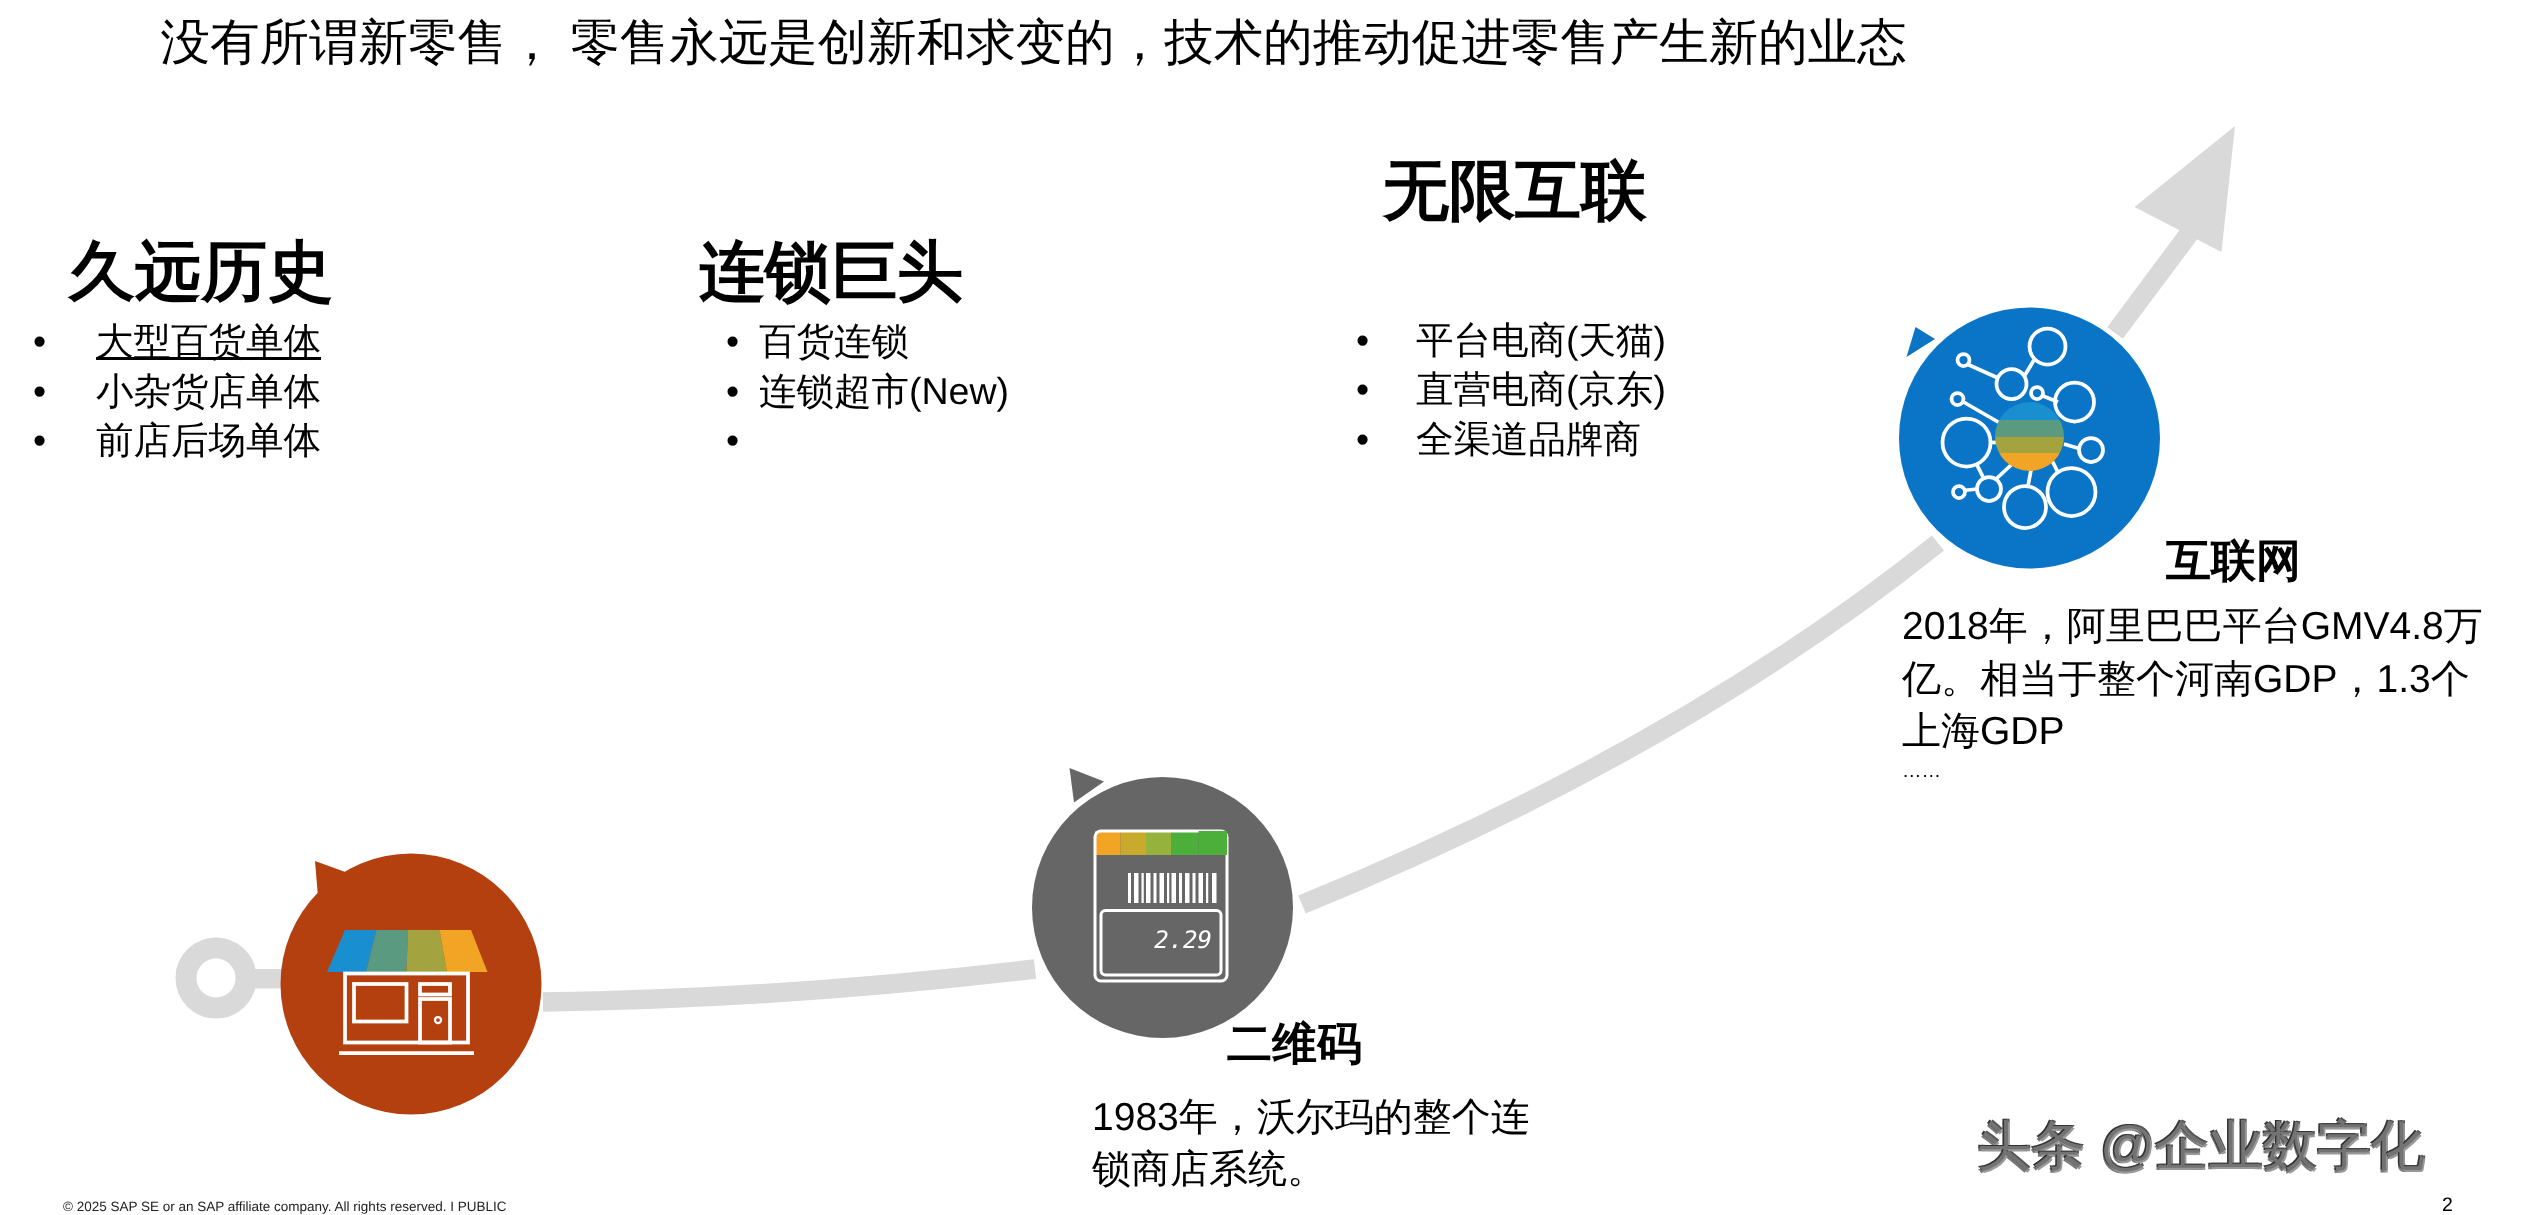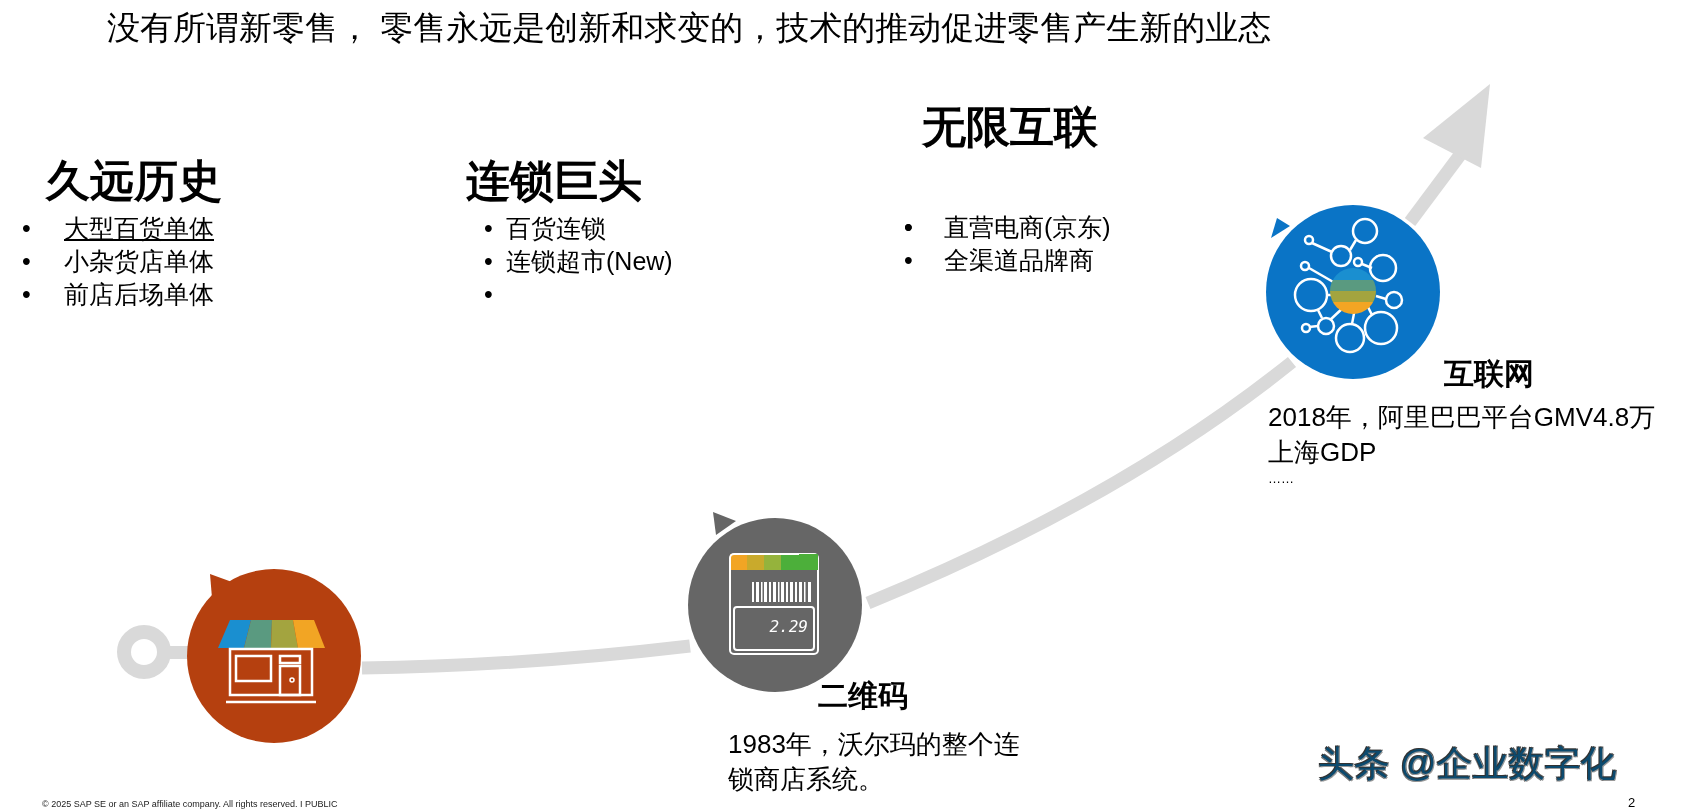--- a/index.html
+++ b/index.html
@@ -11,21 +11,21 @@
     .abs { position:absolute; }
     .slide-title { left:107px; top:6px; font-size:33px; white-space:nowrap; letter-spacing:0px; }
     .era-title { font-size:44px; font-weight:bold; white-space:nowrap; }
     .bullets { list-style:none; margin:0; padding:0; font-size:25px; line-height:33px; }
     .bullets li { position:relative; white-space:nowrap; }
     .bullets li .dot { position:absolute; top:0; }
     .milestone-title { font-size:30px; font-weight:bold; white-space:nowrap; }
     .milestone-desc { font-size:26px; line-height:35px; }
     .footer { left:42px; top:799px; font-size:9px; white-space:nowrap; color:#222; }
     .page-num { left:1628px; top:795px; font-size:13px; }
-    .watermark { left:1318px; top:740px; font-size:36px; color:#0c4a6e; white-space:nowrap;
+    .watermark { left:1318px; top:740px; font-size:36px; color:#737373; white-space:nowrap;
       text-shadow:-1px -1px 0 #333, 1px 1px 0 #999, 1px -1px 0 #555, -1px 1px 0 #777; }
     svg.diagram { position:absolute; left:0; top:0; }
   </style>
 </head>
 <body>
 
 <div class="abs slide-title">没有所谓新零售， 零售永远是创新和求变的，技术的推动促进零售产生新的业态</div>
 
 <svg class="diagram" width="1690" height="810" viewBox="0 0 1690 810">
 
@@ -141,33 +141,34 @@
 
 <div class="abs era-title" style="left:466px;top:104px;margin-top:48px;">连锁巨头</div>
 <ul class="abs bullets" style="left:484px;top:212px;">
   <li><span class="dot" style="left:0;">•</span><span style="padding-left:22px;">百货连锁</span></li>
   <li><span class="dot" style="left:0;">•</span><span style="padding-left:22px;">连锁超市(New)</span></li>
   <li><span class="dot" style="left:0;">•</span></li>
 </ul>
 
 <div class="abs era-title" style="left:922px;top:98px;">无限互联</div>
 <ul class="abs bullets" style="left:904px;top:211px;">
-  <li><span class="dot" style="left:0;">•</span></li>
+  <li><span class="dot" style="left:0;">•</span><span style="padding-left:40px;">平台电商(天猫)</span></li>
   <li><span class="dot" style="left:0;">•</span><span style="padding-left:40px;">直营电商(京东)</span></li>
   <li><span class="dot" style="left:0;">•</span><span style="padding-left:40px;">全渠道品牌商</span></li>
 </ul>
 
 <div class="abs milestone-title" style="left:818px;top:676px;">二维码</div>
 <div class="abs milestone-desc" style="left:728px;top:727px;">
   <div>1983年，沃尔玛的整个连</div>
   <div>锁商店系统。</div>
 </div>
 
 <div class="abs milestone-title" style="left:1444px;top:354px;">互联网</div>
 <div class="abs milestone-desc" style="left:1268px;top:400px;">
   <div>2018年，阿里巴巴平台GMV4.8万</div>
+  <div>亿。相当于整个河南GDP，1.3个</div>
   <div>上海GDP</div>
   <div style="font-size:13px;line-height:18px;">……</div>
 </div>
 
 <div class="abs footer">© 2025 SAP SE or an SAP affiliate company. All rights reserved.  I   PUBLIC</div>
 <div class="abs watermark">头条 @企业数字化</div>
 <div class="abs page-num">2</div>
 
 </body></html>

